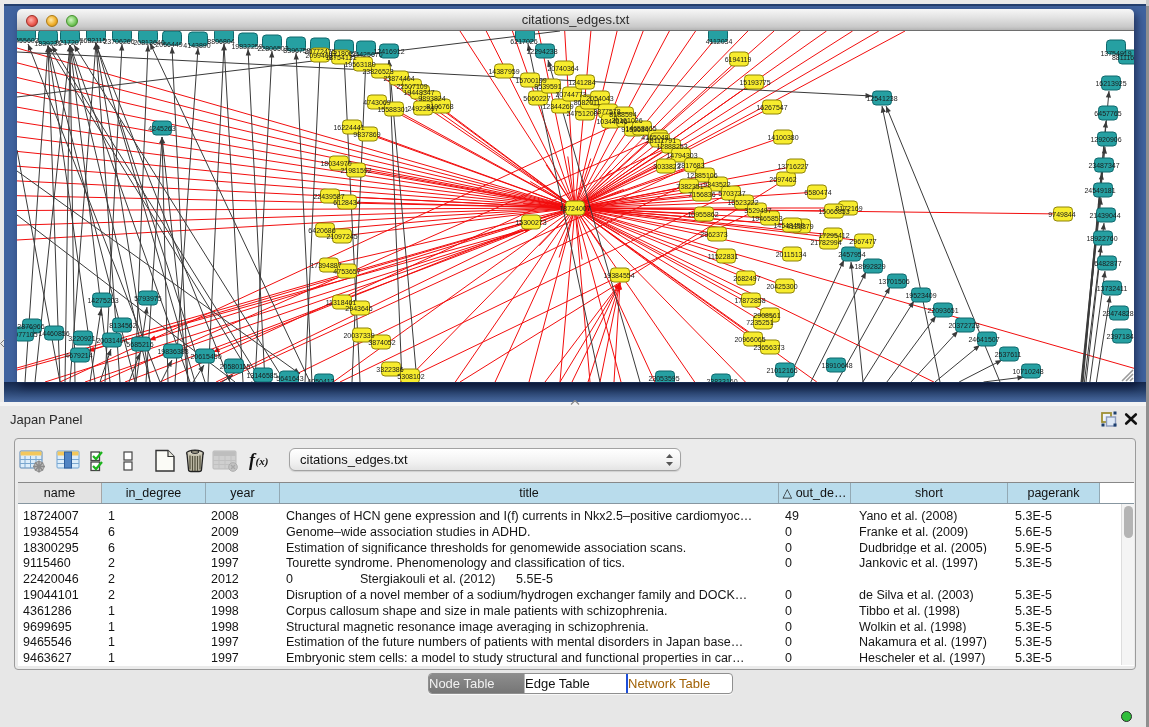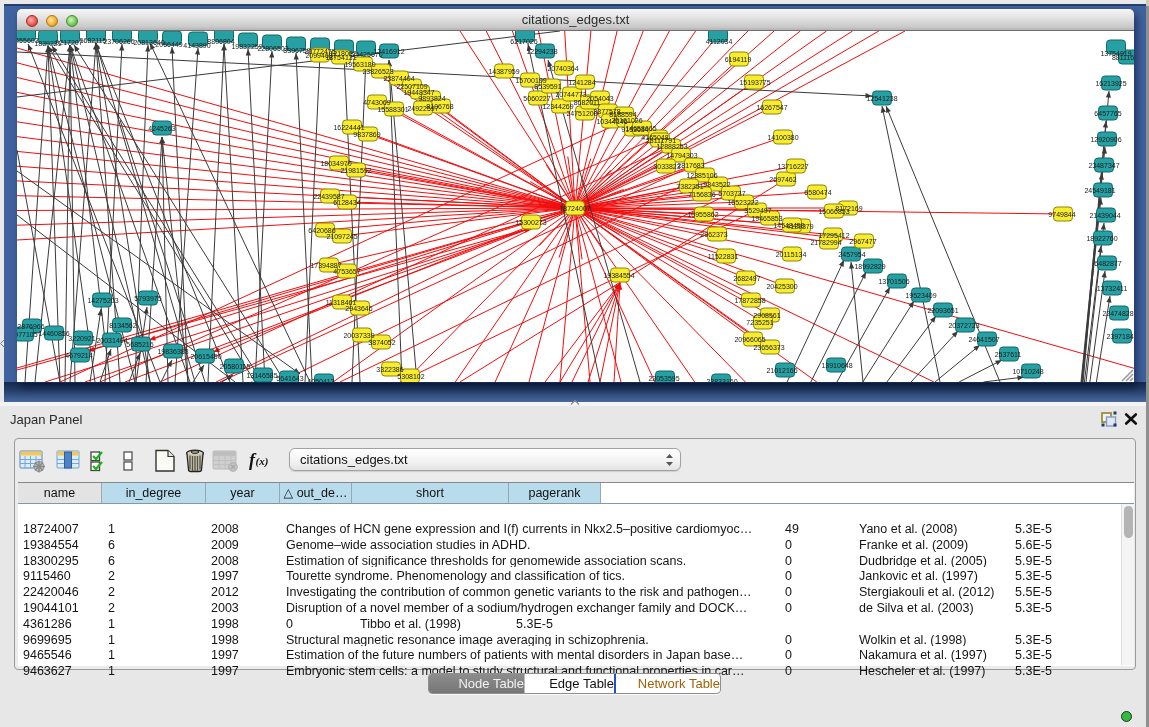--- a/index.html
+++ b/index.html
@@ -27,39 +27,39 @@
 #paneltitle {position:absolute;left:10px;top:6px;font-size:13px;color:#2a2a2a}
 #inset {position:absolute;left:14px;top:32px;width:1122px;height:232px;background:#ebebeb;
   border:1px solid #9b9b9b;border-radius:4px}
 #combo {position:absolute;left:274px;top:9px;width:392px;height:23px;border:1px solid #a2a2a2;
   border-radius:6px;background:linear-gradient(180deg,#ffffff,#f2f2f2 60%,#e4e4e4);
   font-size:13px;color:#111;line-height:21px;padding-left:10px;
   box-shadow:0 1px 1px rgba(0,0,0,0.12)}
 #combo svg {position:absolute;right:6px;top:4px}
 #tablewrap {position:absolute;left:3px;top:43px;width:1116px;height:184px;background:#fff;
   border-top:1px solid #888}
-.hd {display:flex;height:21px;font-size:12.5px;color:#111;border-bottom:1px solid #8796a0;margin-bottom:16px}
+.hd {display:flex;height:21px;font-size:12.5px;color:#111;border-bottom:1px solid #8796a0;margin-bottom:3px}
 .hd div {background:#b9dcec;border-right:1px solid #93a9b4;text-align:center;line-height:20px;
   overflow:hidden;white-space:nowrap;flex:none}
 .hd .h0 {background:#e3e3e3;border-right:1px solid #a6a6a6}
 .tr {display:flex;height:15.8px;font-size:12.5px;color:#141414;white-space:nowrap}
 .tr div {line-height:18px}
 .tr div {overflow:hidden;flex:none}
 .h0,.c0 {width:84px} .h1,.c1 {width:104px} .h2,.c2 {width:74px} .h3,.c3 {width:499px}
 .h4,.c4 {width:72px} .h5,.c5 {width:157px} .h6,.c6 {width:92px}
 .c0 {padding-left:5px} .c1 {padding-left:6px} .c2 {padding-left:5px} .c3 {padding-left:6px}
 .c4 {padding-left:6px} .c5 {padding-left:8px} .c6 {padding-left:7px}
 #sbar {position:absolute;right:0px;top:21px;width:13px;height:161px;background:#f4f4f4;border-left:1px solid #ddd}
 #sthumb {position:absolute;left:1.5px;top:2px;width:9px;height:32px;border-radius:5px;background:#b4b4b4}
 #tabs {position:absolute;left:428px;top:267px;height:21px;display:flex;font-size:13px;
   border:1px solid #8f8f8f;border-radius:4px;overflow:hidden;background:#fff;
   box-shadow:0 1px 0 rgba(255,255,255,0.7)}
-#tabs div {line-height:19px;text-align:right}
+#tabs div {line-height:19px;text-align:left}
 #tab1 {width:95px;background:linear-gradient(180deg,#8d8d8d,#767676);color:#f2f2f2}
-#tab2 {width:92px;border-left:1px solid #bbb;border-right:2px solid #1d4ed8;color:#111}
+#tab2 {width:104px;border-left:1px solid #bbb;border-right:2px solid #1d4ed8;color:#111}
 #tab3 {width:104px;color:#a16207}
 #memory {position:absolute;left:1050px;top:320px;font-size:12px;color:#1a1a1a}
 #memdot {position:absolute;left:1121px;top:305px;width:11px;height:11px;border-radius:50%;
   background:#2fbe3a;border:1.4px solid #2b2b2b}
 </style></head>
 <body>
 <div id="root">
   <div id="desktop">
       <div id="band"></div>
     </div>
@@ -461,20 +461,21 @@
 </svg>
 
       <div id="combo">citations_edges.txt<svg width="9" height="14" viewBox="0 0 9 14">
             <path d="M4.5 1 L8 5 H1Z M4.5 13 L1 9 H8Z" fill="#555"></path>
           </svg></div>
       <div id="tablewrap">
         <div class="hd">
           <div class="h0">name</div>
             <div class="h1">in_degree</div>
             <div class="h2">year</div>
+          <div class="h3">title</div>
             <div class="h4">△ out_de…</div>
             <div class="h5">short</div>
           <div class="h6">pagerank</div>
         </div>
         <div class="tr">
             <div class="c0">18724007</div>
             <div class="c1">1</div>
             <div class="c2">2008</div>
             <div class="c3">Changes of HCN gene expression and I(f) currents in Nkx2.5–positive cardiomyoc…</div>
             <div class="c4">49</div>
@@ -505,38 +506,38 @@
             <div class="c2">1997</div>
             <div class="c3">Tourette syndrome. Phenomenology and classification of tics.</div>
             <div class="c4">0</div>
             <div class="c5">Jankovic et al. (1997)</div>
             <div class="c6">5.3E-5</div>
           </div>
           <div class="tr">
             <div class="c0">22420046</div>
             <div class="c1">2</div>
             <div class="c2">2012</div>
-            <div class="c3">Investigating the contribution of common genetic variants to the risk and pathogen…</div>
             <div class="c4">0</div>
             <div class="c5">Stergiakouli et al. (2012)</div>
             <div class="c6">5.5E-5</div>
           </div>
           <div class="tr">
             <div class="c0">19044101</div>
             <div class="c1">2</div>
             <div class="c2">2003</div>
             <div class="c3">Disruption of a novel member of a sodium/hydrogen exchanger family and DOCK…</div>
             <div class="c4">0</div>
             <div class="c5">de Silva et al. (2003)</div>
             <div class="c6">5.3E-5</div>
           </div>
           <div class="tr">
             <div class="c0">4361286</div>
             <div class="c1">1</div>
             <div class="c2">1998</div>
+            <div class="c3">Corpus callosum shape and size in male patients with schizophrenia.</div>
             <div class="c4">0</div>
             <div class="c5">Tibbo et al. (1998)</div>
             <div class="c6">5.3E-5</div>
           </div>
           <div class="tr">
             <div class="c0">9699695</div>
             <div class="c1">1</div>
             <div class="c2">1998</div>
             <div class="c3">Structural magnetic resonance image averaging in schizophrenia.</div>
             <div class="c4">0</div>

